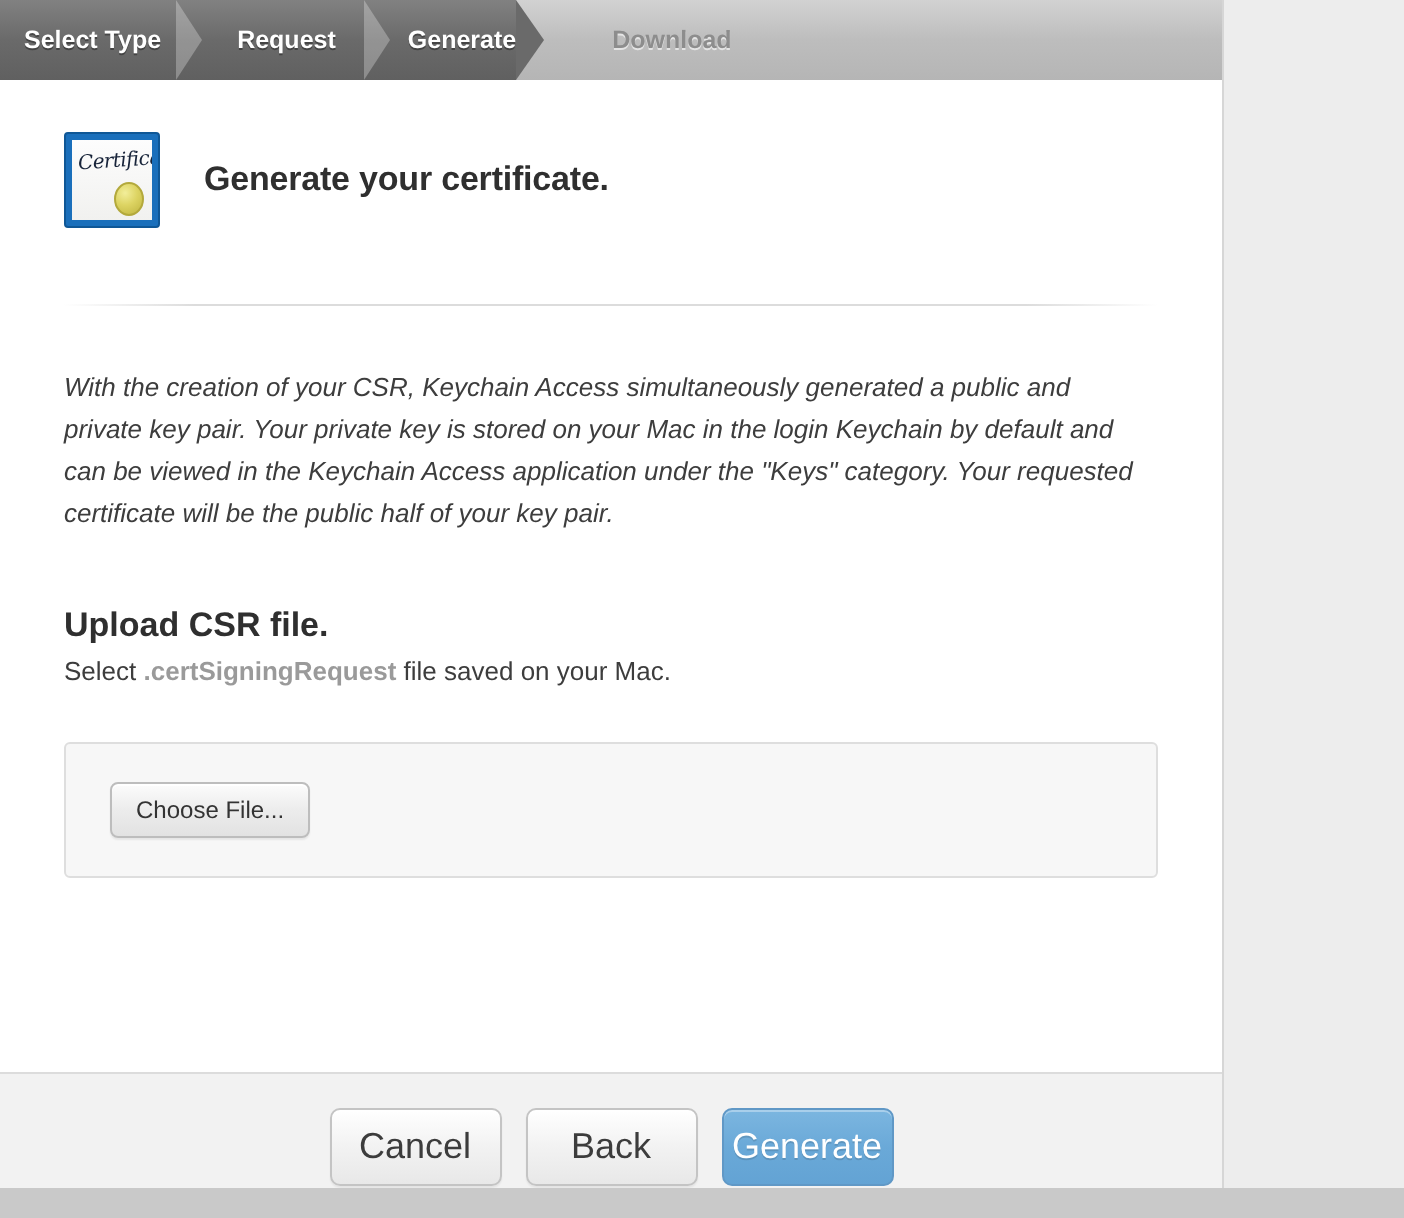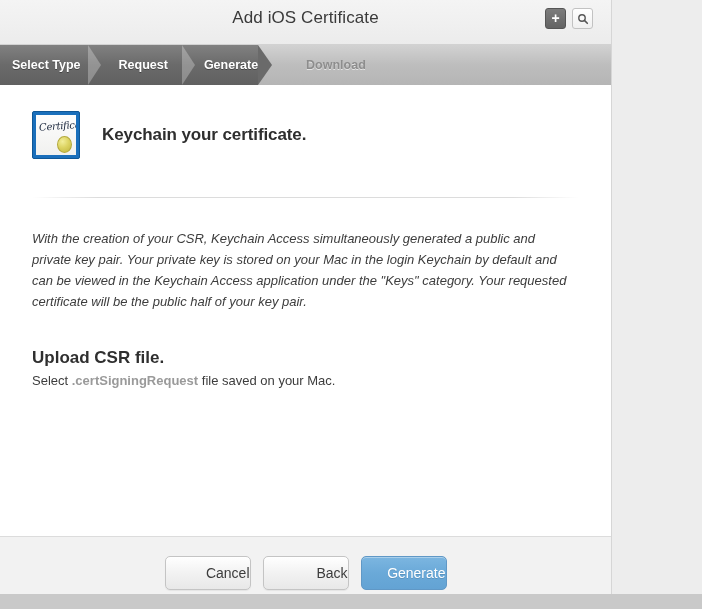--- a/index.html
+++ b/index.html
@@ -258,25 +258,25 @@
     background: #f2f2f2;
     border-top: 1px solid #dcdcdc;
     display: flex;
     align-items: center;
     justify-content: center;
     gap: 12px;
     box-sizing: border-box;
   }
   .btn {
     font-family: "Liberation Sans", sans-serif;
-    font-size: 14px;
+    font-size: 18px;
     border-radius: 5px;
     padding: 8px 0;
     width: 86px;
-    text-align: right;
+    text-align: center;
     cursor: pointer;
     box-sizing: border-box;
   }
   .btn.secondary {
     color: #3c3c3c;
     background: linear-gradient(to bottom, #ffffff 0%, #f2f2f2 50%, #e8e8e8 100%);
     border: 1px solid #c4c4c4;
     box-shadow: 0 1px 1px rgba(0,0,0,0.06), inset 0 1px 0 #fff;
   }
   .btn.primary {
@@ -305,34 +305,20 @@
     background: #ededed;
   }
 </style>
 </head>
 <body>
 
 <div id="rightpane"></div>
 
 <div id="page">
 
-  <div id="titlebar">
-    <div class="title">Add iOS Certificate</div>
-    <div class="tb-buttons">
-      <div class="tb-btn add">
-        <span class="glyph">+</span>
-      </div>
-      <div class="tb-btn search">
-        <svg width="12" height="12" viewBox="0 0 12 12">
-          <circle cx="5" cy="5" r="3.2" fill="none" stroke="#555" stroke-width="1.4"></circle>
-          <line x1="7.4" y1="7.4" x2="10.3" y2="10.3" stroke="#555" stroke-width="1.6" stroke-linecap="round"></line>
-        </svg>
-      </div>
-    </div>
-  </div>
 
   <div id="stepbar">
     <div class="active-region"></div>
     <div class="active-point"></div>
     <div class="steps">
       <div class="step done s1">
         <span>Select Type</span>
       </div>
       <div class="chev light c1"></div>
       <div class="step done s2">
@@ -350,30 +336,33 @@
 
   <div id="content">
 
     <div class="hero">
       <div class="cert-icon">
         <div class="paper">
           <div class="script">Certificate</div>
           <div class="seal"></div>
         </div>
       </div>
-      <h1>Keychain your certificate.</h1>
+      <h1>Generate your certificate.</h1>
     </div>
 
     <div class="divider"></div>
 
     <p class="body-copy">With the creation of your CSR, Keychain Access simultaneously generated a public and private key pair. Your private key is stored on your Mac in the login Keychain by default and can be viewed in the Keychain Access application under the "Keys" category. Your requested certificate will be the public half of your key pair.</p>
 
     <p class="section-title">Upload CSR file.</p>
     <p class="section-sub"><span>Select </span><span class="muted">.certSigningRequest</span><span> file saved on your Mac.</span></p>
 
+    <div class="dropzone">
+      <button class="choose-btn">Choose File...</button>
+    </div>
 
   </div>
 
   <div id="footer">
     <div class="btn secondary">Cancel</div>
     <div class="btn secondary">Back</div>
     <div class="btn primary">Generate</div>
   </div>
 
 </div>

